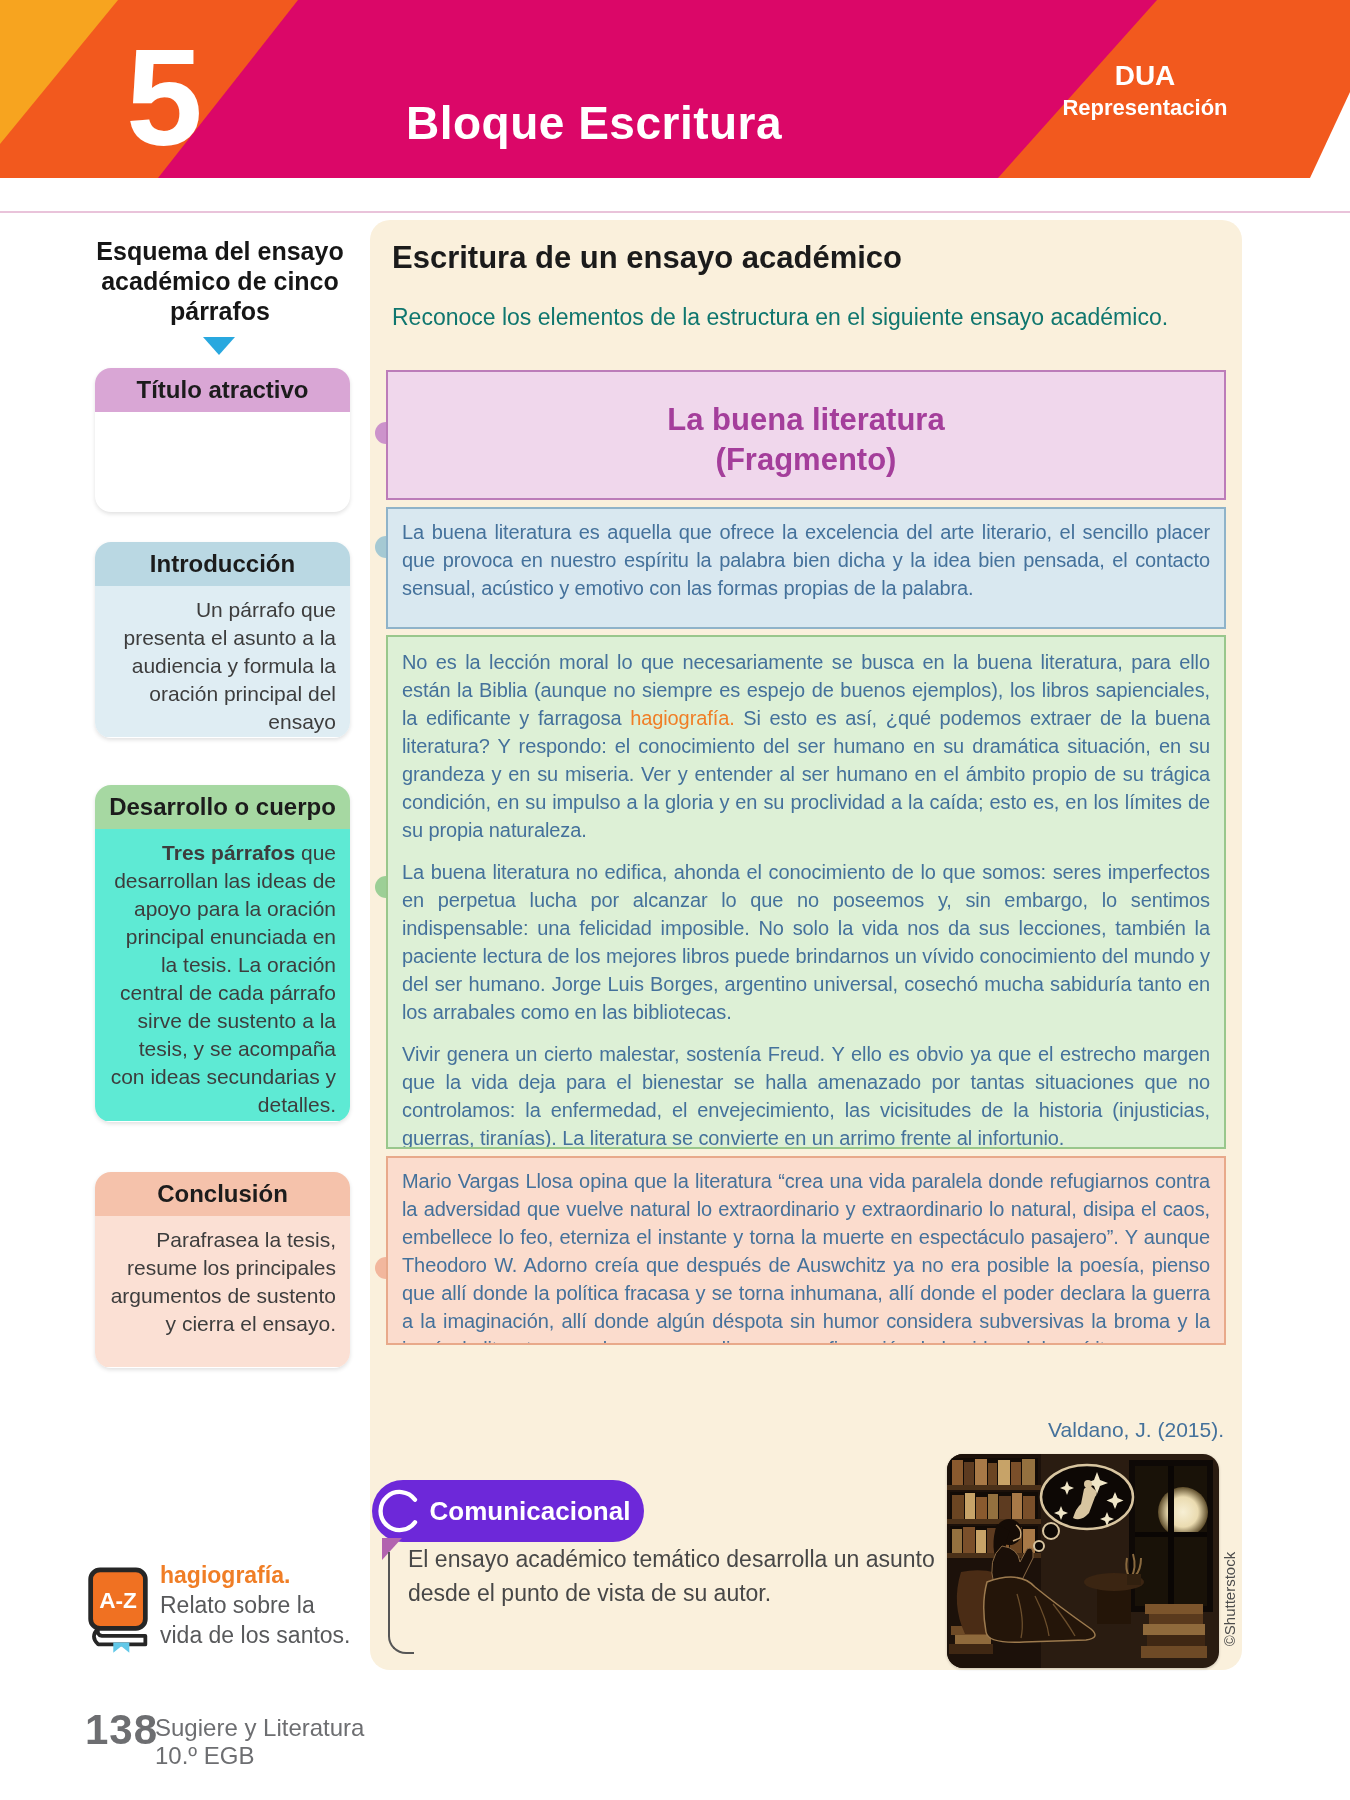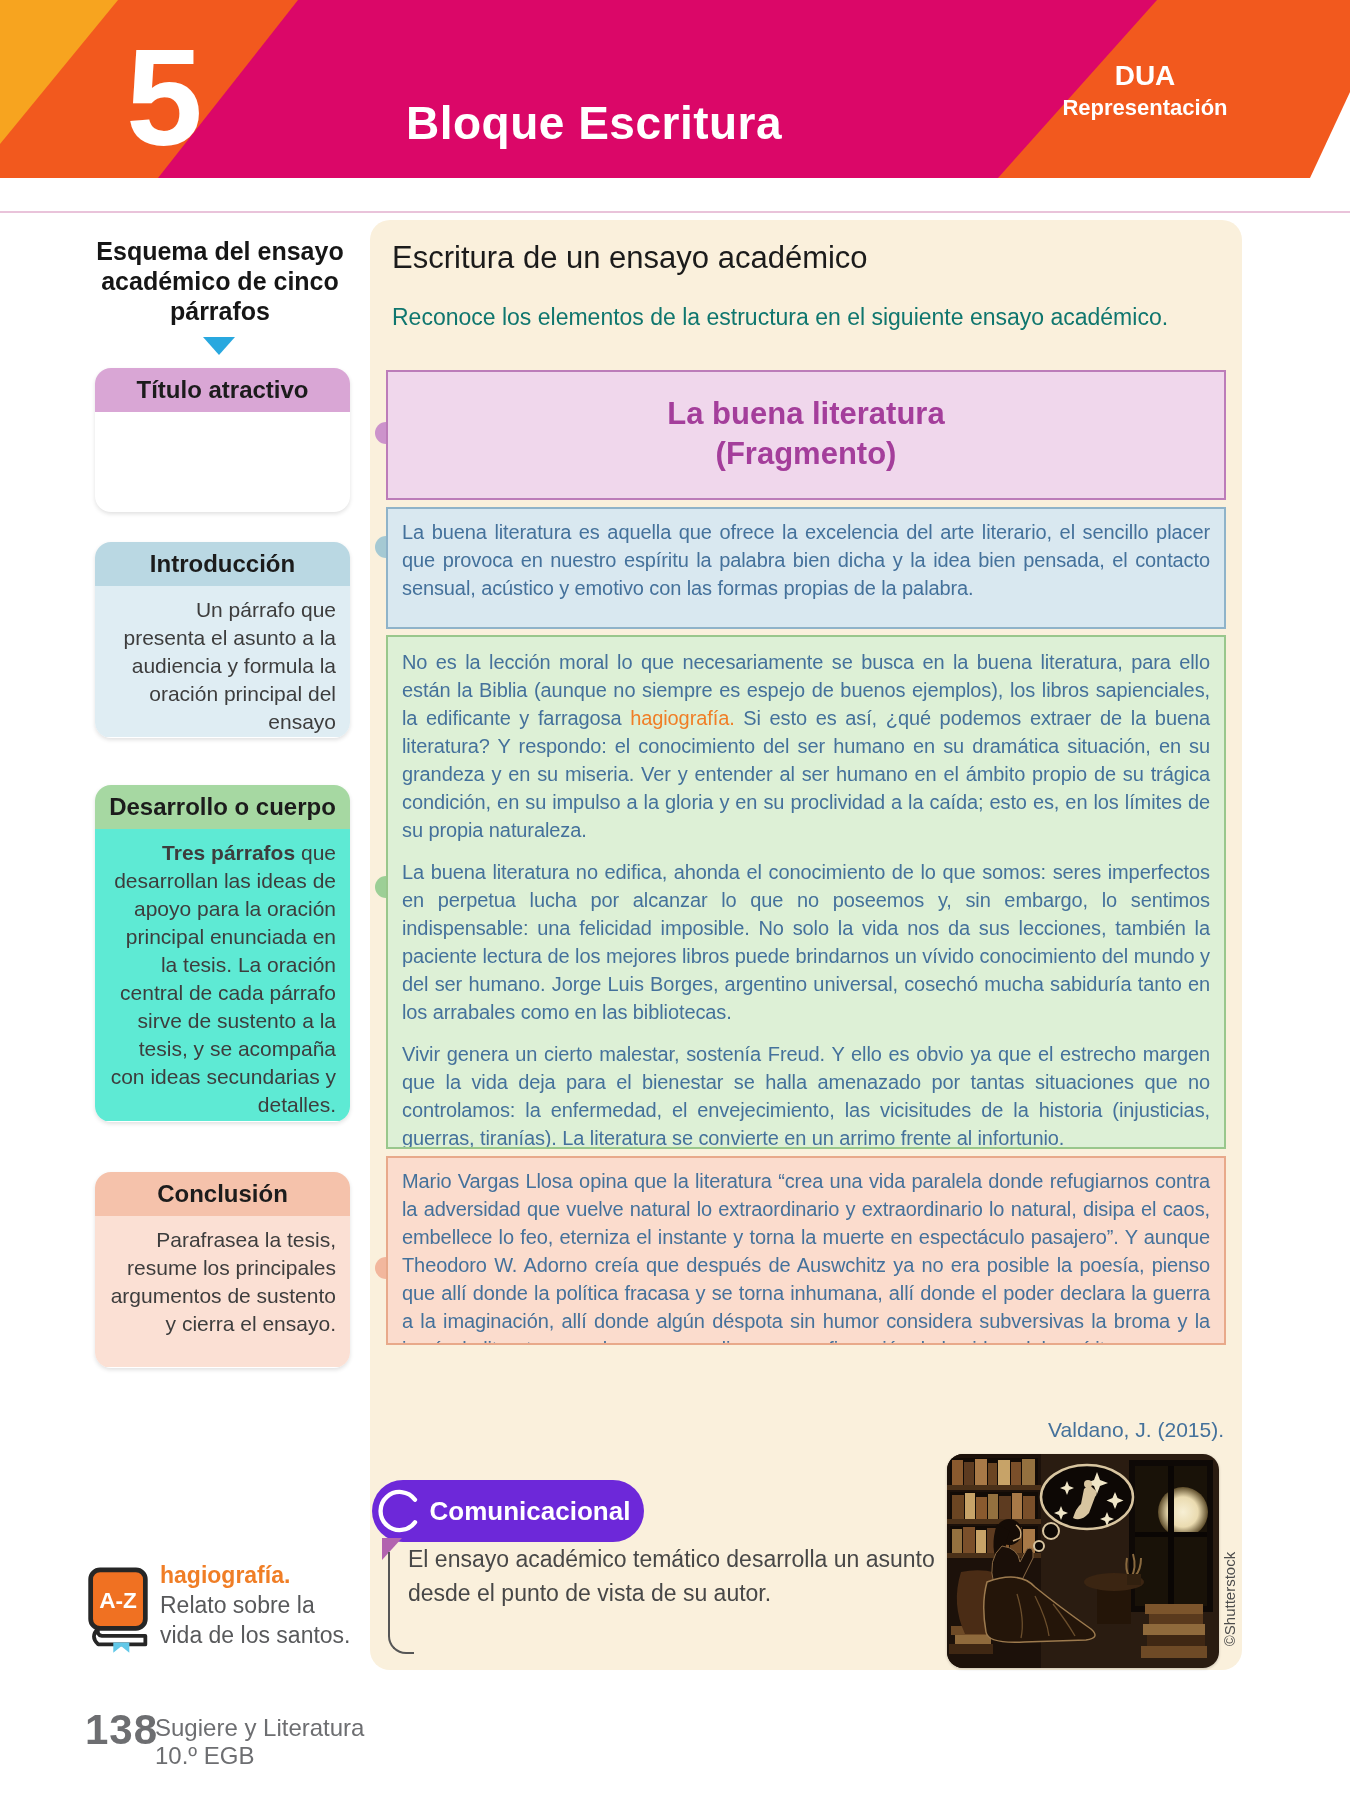--- a/index.html
+++ b/index.html
@@ -30,25 +30,25 @@
   .sb-head{height:44px;display:flex;align-items:center;justify-content:center;
            font-size:24px;font-weight:700;color:#1c1c1c;}
   .sb-body{padding:10px 14px 12px;text-align:right;font-size:21px;line-height:28px;color:#3d3d3d;}
   #box1{top:368px;height:144px;} #box1 .sb-head{background:#D9A6D5;} #box1 .sb-body{background:#F0DBEE;height:77px;}
   #box2{top:542px;height:196px;} #box2 .sb-head{background:#BAD8E3;} #box2 .sb-body{background:#DFEDF3;height:129px;}
   #box3{top:785px;height:337px;} #box3 .sb-head{background:#A6D8A2;} #box3 .sb-body{background:#5eead4;height:270px;}
   #box4{top:1172px;height:196px;} #box4 .sb-head{background:#F5C2AB;} #box4 .sb-body{background:#FBE0D4;height:129px;}
 
   
   .panel{position:absolute;left:370px;top:220px;width:872px;height:1450px;background:#FAF0DC;border-radius:20px;}
-  .main-heading{position:absolute;left:22px;top:20px;margin:0;font-size:31px;font-weight:400;color:#1b1b1b;}
+  .main-heading{position:absolute;left:22px;top:20px;margin:0;font-size:31px;font-weight:700;color:#1b1b1b;}
   .instruction{position:absolute;left:22px;top:84px;margin:0;font-size:23px;color:#0f766e;}
 
   .essay-box{position:absolute;left:16px;width:840px;box-sizing:border-box;overflow:hidden;}
-  .title-box{top:150px;height:130px;background:#F0D7EC;border:2px solid #BC7CB9;text-align:center;padding-top:22px;}
+  .title-box{top:150px;height:130px;background:#F0D7EC;border:2px solid #BC7CB9;text-align:center;padding-top:28px;}
   .title-line{font-size:31px;line-height:40px;font-weight:700;color:#A43E9B;}
   .intro-box{top:287px;height:122px;background:#D9E8F0;border:2px solid #8FB3C9;}
   .body-box{top:415px;height:514px;background:#DDF0D6;border:2px solid #99C78C;padding-top:1px;}
   .concl-box{top:936px;height:189px;background:#FBDCCD;border:2px solid #E8A98A;}
   .essay-p{margin:0;padding:9px 14px;font-size:20px;line-height:28px;color:#44719B;
            text-align:justify;letter-spacing:-.1px;}
   .body-box .essay-p{padding:0 14px;margin:10px 0 14px;}
   .hl{color:#F07E26;}
   .attribution{position:absolute;right:18px;top:1198px;font-size:21px;color:#44719B;}
 

